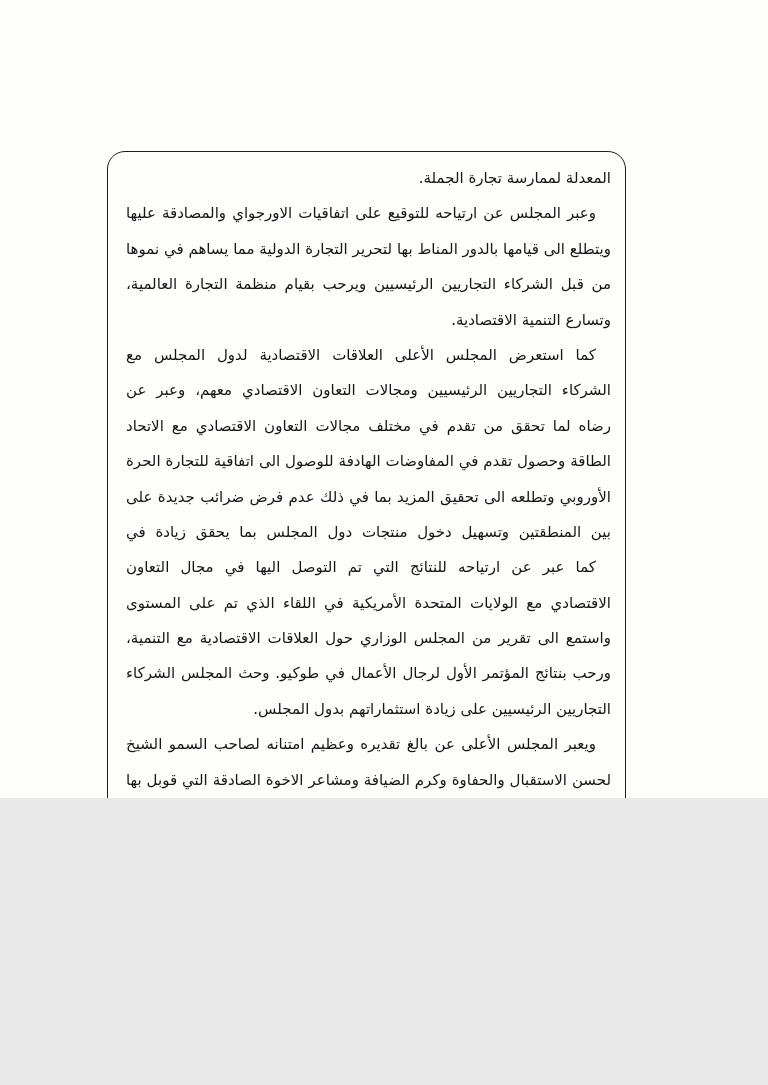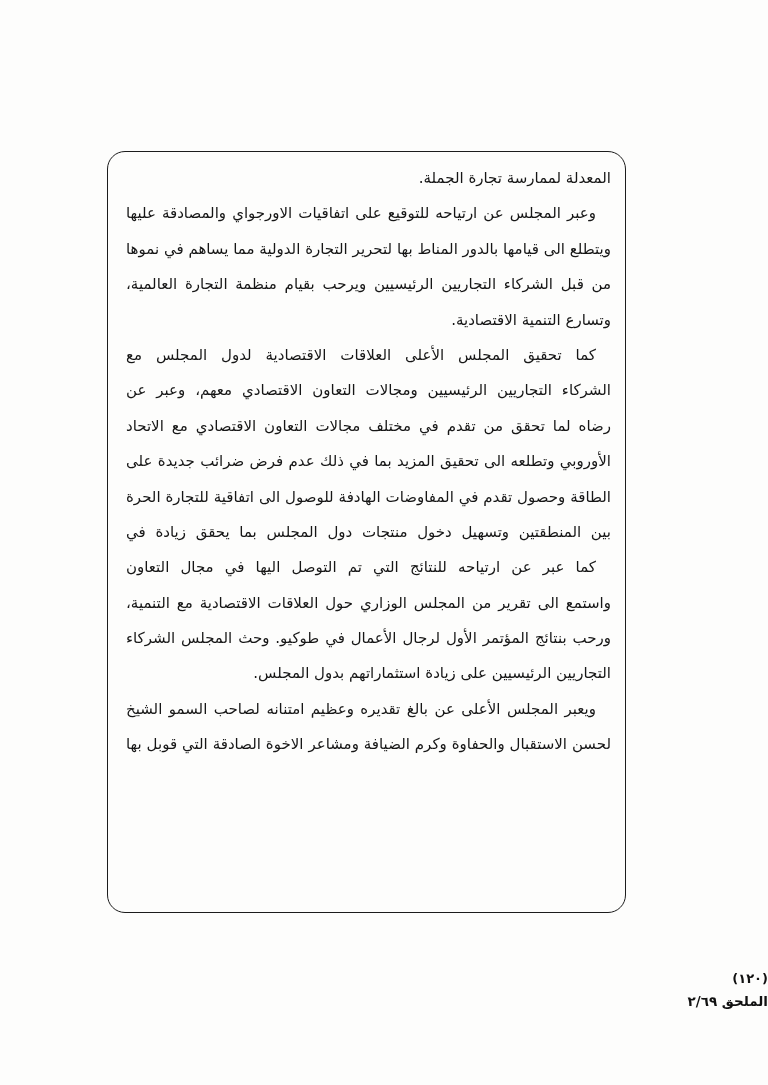--- a/index.html
+++ b/index.html
@@ -3,21 +3,21 @@
 <meta charset="utf-8">
 <style>
   html, body {
     margin: 0;
     padding: 0;
     background: #e8e8e8;
   }
   .page {
     position: relative;
     width: 768px;
-    height: 1085px;
+    height: 798px;
     margin: 0 auto;
     background: #fdfdfc;
     overflow: hidden;
     font-family: "DejaVu Sans", sans-serif;
     color: #1a1a1a;
   }
   .frame {
     position: absolute;
     left: 107px;
     top: 151px;
@@ -71,27 +71,28 @@
 
 <div class="page">
 
   <div class="frame">
     <div>
         <div class="line">المعدلة لممارسة تجارة الجملة.</div>
         <div class="line indent justify">وعبر المجلس عن ارتياحه للتوقيع على اتفاقيات الاورجواي والمصادقة عليها</div>
         <div class="line justify">ويتطلع الى قيامها بالدور المناط بها لتحرير التجارة الدولية مما يساهم في نموها</div>
         <div class="line justify">من قبل الشركاء التجاريين الرئيسيين ويرحب بقيام منظمة التجارة العالمية،</div>
         <div class="line">وتسارع التنمية الاقتصادية.</div>
-        <div class="line indent justify">كما تحقيق المجلس الأعلى العلاقات الاقتصادية لدول المجلس مع</div>
+        <div class="line indent justify">كما استعرض المجلس الأعلى العلاقات الاقتصادية لدول المجلس مع</div>
         <div class="line justify">الشركاء التجاريين الرئيسيين  ومجالات التعاون الاقتصادي معهم، وعبر عن</div>
         <div class="line justify">رضاه لما تحقق من تقدم في مختلف مجالات التعاون الاقتصادي مع الاتحاد</div>
+        <div class="line justify">الطاقة وحصول تقدم في المفاوضات الهادفة للوصول الى اتفاقية للتجارة الحرة</div>
         <div class="line justify">الأوروبي وتطلعه الى تحقيق المزيد بما في ذلك عدم فرض ضرائب جديدة على</div>
-        <div class="line justify">الطاقة وحصول تقدم في المفاوضات الهادفة للوصول الى اتفاقية للتجارة الحرة</div>
         <div class="line justify">بين المنطقتين وتسهيل دخول منتجات دول المجلس بما يحقق زيادة في صادراتها</div>
         <div class="line indent justify">كما عبر عن ارتياحه للنتائج التي تم التوصل اليها في مجال التعاون</div>
+        <div class="line justify">الاقتصادي مع الولايات المتحدة الأمريكية في اللقاء الذي تم على المستوى</div>
         <div class="line justify">واستمع الى تقرير من المجلس الوزاري حول العلاقات الاقتصادية مع التنمية،</div>
         <div class="line justify">ورحب بنتائج المؤتمر الأول لرجال الأعمال في طوكيو. وحث المجلس الشركاء</div>
         <div class="line">التجاريين الرئيسيين على زيادة استثماراتهم بدول المجلس.</div>
         <div class="line indent justify">ويعبر المجلس الأعلى عن بالغ تقديره وعظيم امتنانه لصاحب السمو الشيخ</div>
         <div class="line justify">لحسن الاستقبال والحفاوة وكرم الضيافة ومشاعر الاخوة الصادقة التي قوبل بها</div>
       </div>
   </div>
 
   <div class="footer appendix">الملحق ٢/٦٩</div>
 

